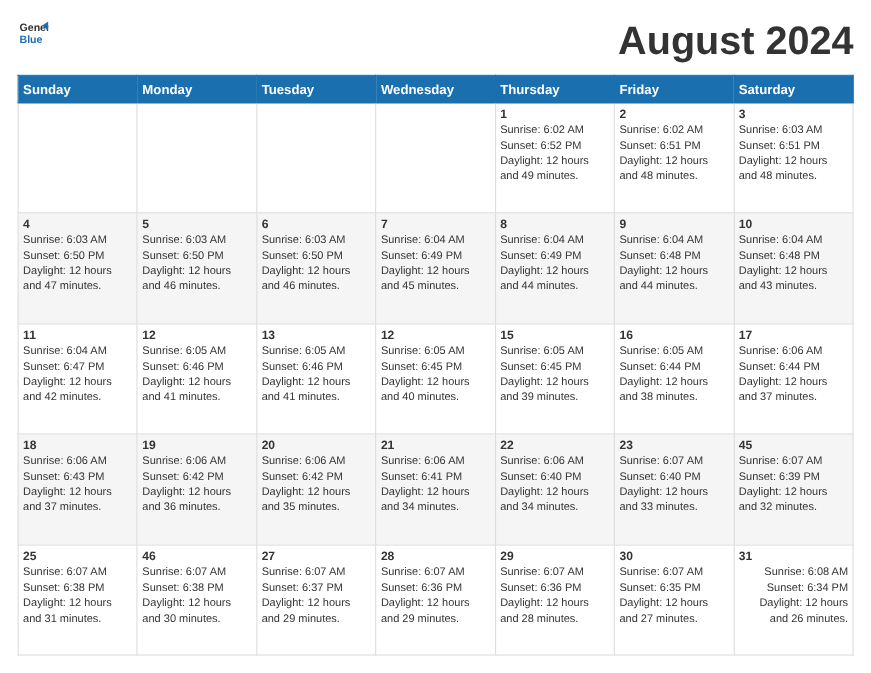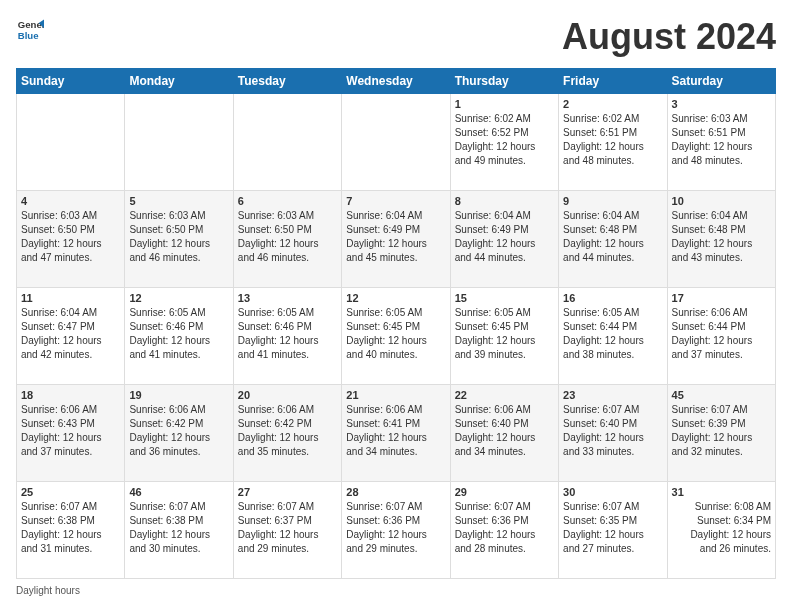--- a/index.html
+++ b/index.html
@@ -319,16 +319,13 @@
           <td>
             <span class="day-num">31</span>
             <div class="day-info" style="white-space: pre-line; text-align: right;">Sunrise: 6:08 AM
 Sunset: 6:34 PM
 Daylight: 12 hours and 26 minutes.</div>
           </td>
         </tr>
       </tbody>
   </table>
 
-  <div class="footer">
-    <span>Daylight hours</span>
-  </div>
 </div>
 
 </body></html>

